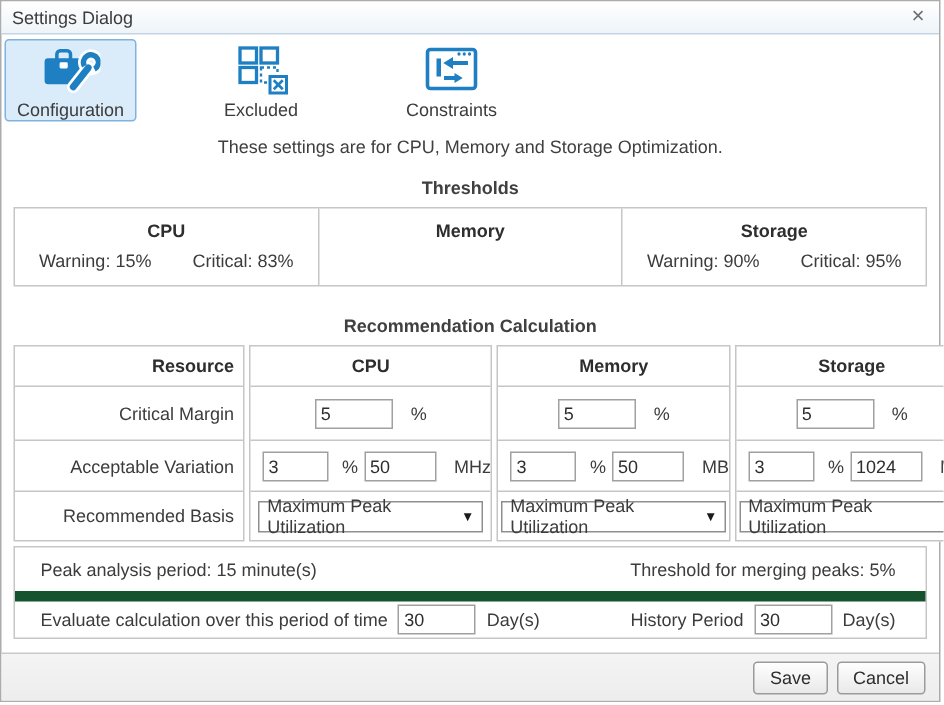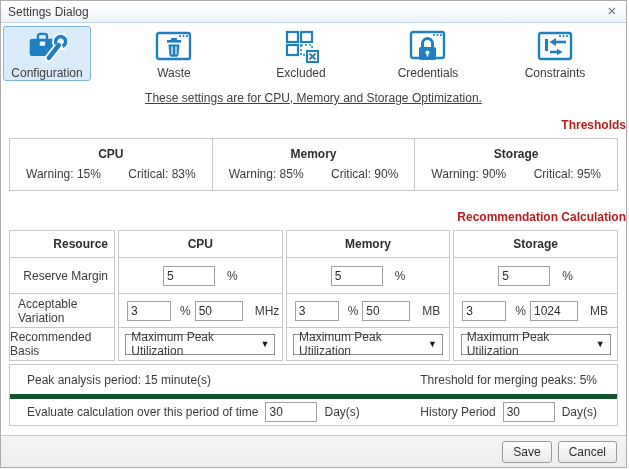--- a/index.html
+++ b/index.html
@@ -32,39 +32,39 @@
   .tab {
     width: 88px; height: 55px;
     display: flex; flex-direction: column; align-items: center;
     border: 1px solid transparent; border-radius: 3px; padding-top: 2px;
     cursor: pointer;
   }
   .tab.selected { background: #daebfa; border-color: #7fb2de; }
   .tab svg { width: 40px; height: 36px; flex: none; }
   .tab-label { margin-top: 1px; white-space: nowrap; }
   
-  .intro { text-align: center; margin-top: 8px; color: #3F3F3F; text-decoration: underline; }
-  .section-title { text-align: right; font-weight: bold; color: #b91c1c; }
+  .intro { text-align: center; margin-top: 8px; color: #3F3F3F; }
+  .section-title { text-align: center; font-weight: bold; color: #404040; }
   .t-thresholds { margin-top: 13px; }
   .t-recommend  { margin-top: 19px; }
   
   .thresholds-box {
     margin: 6px 8px 0; border: 1px solid #c6c6c6;
     display: flex; height: 53px;
   }
   .th-col { flex: 1; text-align: center; padding-top: 8px; }
   .th-col + .th-col { border-left: 1px solid #c6c6c6; }
   .th-name { font-weight: bold; color:#2E2E2E; }
   .th-vals { margin-top: 6px; }
   .th-vals span { display: inline-block; margin: 0 12px; }
   
   .rec-area { margin: 6px 8px 0; }
   .rec-cols { display: flex; gap: 3px; }
   .rec-col { border: 1px solid #c6c6c6; background:#fff; }
-  .col-resource { width: 106px; flex: none; }
+  .col-resource { width: 154px; flex: none; }
   .col-data { flex: 1; }
   .cell { display: flex; align-items: center; }
   .cell + .cell { border-top: 1px solid #c6c6c6; }
   .cell-head { height: 26px; font-weight: bold; color:#2E2E2E; justify-content: center; }
   .cell-reserve { height: 36px; justify-content: center; gap: 12px; }
   .cell-var { height: 34px; padding-left: 8px; }
   .cell-basis { height: 33px; justify-content: center; }
   .col-resource .cell { justify-content: flex-end; padding-right: 6px; }
   input[type="text"] {
     height: 20px; border: 1px solid #a0a0a0; background: #fff;
@@ -78,21 +78,21 @@
     width: 150px; height: 21px; border: 1px solid #8f8f8f; background: #fff;
     display: flex; align-items: center; justify-content: space-between;
     padding: 0 5px; cursor: pointer;
   }
   .select .caret { font-size: 9px; color: #1a1a1a; }
   .rec-bottom { border: 1px solid #c6c6c6; margin-top: 3px; }
   .rb-row {
     height: 29px; display: flex; align-items: center;
     justify-content: space-between; padding: 0 20px 0 17px;
   }
-  .rb-row + .rb-row { border-top: 5px solid #14532d; height: 31px; }
+  .rb-row + .rb-row { border-top: 7px solid #14532d; height: 31px; }
   .rb-left, .rb-right { display: flex; align-items: center; gap: 7px; }
   
   .footer {
     margin-top: auto; flex: none; height: 32px;
     background: linear-gradient(#f4f4f4, #ededed);
     border-top: 1px solid #c9c9c9;
     display: flex; align-items: center; justify-content: flex-end;
     gap: 6px; padding-right: 9px;
   }
   .btn {
@@ -121,61 +121,34 @@
         <rect x="3" y="10" width="28" height="19" rx="2.5" fill="#1E7FC2"></rect>
         <rect x="14" y="13" width="6" height="4.5" rx="1" fill="#fff"></rect>
         <line x1="24" y1="31" x2="35" y2="17" stroke="#fff" stroke-width="9" stroke-linecap="round"></line>
         <circle cx="37" cy="13" r="5.5" fill="none" stroke="#fff" stroke-width="8"></circle>
         <line x1="24" y1="31" x2="35" y2="17" stroke="#1E7FC2" stroke-width="5" stroke-linecap="round"></line>
         <circle cx="37" cy="13" r="5.5" fill="none" stroke="#1E7FC2" stroke-width="4" stroke-dasharray="26 9" transform="rotate(150 37 13)"></circle>
       </svg>
       <span class="tab-label">Configuration</span>
     </div>
 
-    <div class="tab">
-      <svg viewBox="0 0 40 36">
-        <rect x="3" y="4" width="33" height="26" rx="2" fill="none" stroke="#1E7FC2" stroke-width="2.4"></rect>
-        <circle cx="26" cy="7" r="1.1" fill="#1E7FC2"></circle>
-          <circle cx="29.5" cy="7" r="1.1" fill="#1E7FC2"></circle>
-          <circle cx="33" cy="7" r="1.1" fill="#1E7FC2"></circle>
-        <rect x="17" y="9" width="6" height="2" fill="#1E7FC2"></rect>
-        <rect x="13" y="11" width="14" height="2.6" fill="#1E7FC2"></rect>
-        <path d="M14.5 15.5 h11 l-1 10.5 a2 2 0 0 1 -2 1.8 h-5 a2 2 0 0 1 -2 -1.8 z" fill="#1E7FC2"></path>
-        <line x1="18" y1="17.5" x2="18" y2="25.5" stroke="#fff" stroke-width="1.2"></line>
-        <line x1="22" y1="17.5" x2="22" y2="25.5" stroke="#fff" stroke-width="1.2"></line>
-      </svg>
-      <span class="tab-label">Waste</span>
-    </div>
 
     <div class="tab">
       <svg viewBox="0 0 40 36">
         <rect x="6" y="3" width="11" height="10" fill="#fff" stroke="#1E7FC2" stroke-width="2.2"></rect>
         <rect x="20" y="3" width="11" height="10" fill="#fff" stroke="#1E7FC2" stroke-width="2.2"></rect>
         <rect x="6" y="16" width="11" height="10" fill="#fff" stroke="#1E7FC2" stroke-width="2.2"></rect>
         <rect x="20" y="16" width="11" height="10" fill="#fff" stroke="#1E7FC2" stroke-width="1.6" stroke-dasharray="2 2"></rect>
         <rect x="26" y="22" width="11" height="11" fill="#fff" stroke="#1E7FC2" stroke-width="2"></rect>
         <line x1="28.5" y1="24.5" x2="34.5" y2="30.5" stroke="#1E7FC2" stroke-width="1.8"></line>
         <line x1="34.5" y1="24.5" x2="28.5" y2="30.5" stroke="#1E7FC2" stroke-width="1.8"></line>
       </svg>
       <span class="tab-label">Excluded</span>
     </div>
 
-    <div class="tab">
-      <svg viewBox="0 0 40 36">
-        <rect x="3" y="3" width="33" height="26" rx="2" fill="none" stroke="#1E7FC2" stroke-width="2.4"></rect>
-        <circle cx="26" cy="6" r="1.1" fill="#1E7FC2"></circle>
-          <circle cx="29.5" cy="6" r="1.1" fill="#1E7FC2"></circle>
-          <circle cx="33" cy="6" r="1.1" fill="#1E7FC2"></circle>
-        <path d="M14.5 19 v-4.5 a5 5 0 0 1 10 0 v4.5" fill="none" stroke="#1E7FC2" stroke-width="3"></path>
-        <rect x="11" y="18" width="17" height="13" rx="2" fill="#1E7FC2"></rect>
-        <circle cx="19.5" cy="23.5" r="2" fill="#fff"></circle>
-        <rect x="18.7" y="24" width="1.6" height="3.5" fill="#fff"></rect>
-      </svg>
-      <span class="tab-label">Credentials</span>
-    </div>
 
     <div class="tab">
       <svg viewBox="0 0 40 36">
         <rect x="4" y="4" width="32" height="26" rx="2" fill="none" stroke="#1E7FC2" stroke-width="2.4"></rect>
         <circle cx="25" cy="7" r="1.1" fill="#1E7FC2"></circle>
           <circle cx="28.5" cy="7" r="1.1" fill="#1E7FC2"></circle>
           <circle cx="32" cy="7" r="1.1" fill="#1E7FC2"></circle>
         <rect x="10" y="10" width="3" height="12" fill="#1E7FC2"></rect>
         <line x1="31" y1="13" x2="19" y2="13" stroke="#1E7FC2" stroke-width="2.6"></line>
         <polygon points="14.5,13 21,9 21,17" fill="#1E7FC2"></polygon>
@@ -192,42 +165,38 @@
   <div class="thresholds-box">
     <div class="th-col">
       <div class="th-name">CPU</div>
       <div class="th-vals">
         <span>Warning: 15%</span>
         <span>Critical: 83%</span>
       </div>
     </div>
     <div class="th-col">
       <div class="th-name">Memory</div>
-      <div class="th-vals">
-        <span>Warning: 85%</span>
-        <span>Critical: 90%</span>
-      </div>
     </div>
     <div class="th-col">
       <div class="th-name">Storage</div>
       <div class="th-vals">
         <span>Warning: 90%</span>
         <span>Critical: 95%</span>
       </div>
     </div>
   </div>
 
   <div class="section-title t-recommend">Recommendation Calculation</div>
 
   <div class="rec-area">
     <div class="rec-cols">
 
       <div class="rec-col col-resource">
         <div class="cell cell-head">Resource</div>
-        <div class="cell cell-reserve">Reserve Margin</div>
+        <div class="cell cell-reserve">Critical Margin</div>
         <div class="cell cell-var" style="justify-content:flex-end;">Acceptable Variation</div>
         <div class="cell cell-basis">Recommended Basis</div>
       </div>
 
       <div class="rec-col col-data">
         <div class="cell cell-head">CPU</div>
         <div class="cell cell-reserve">
           <input type="text" class="w52" value="5" style="">
           <span>%</span>
         </div>

